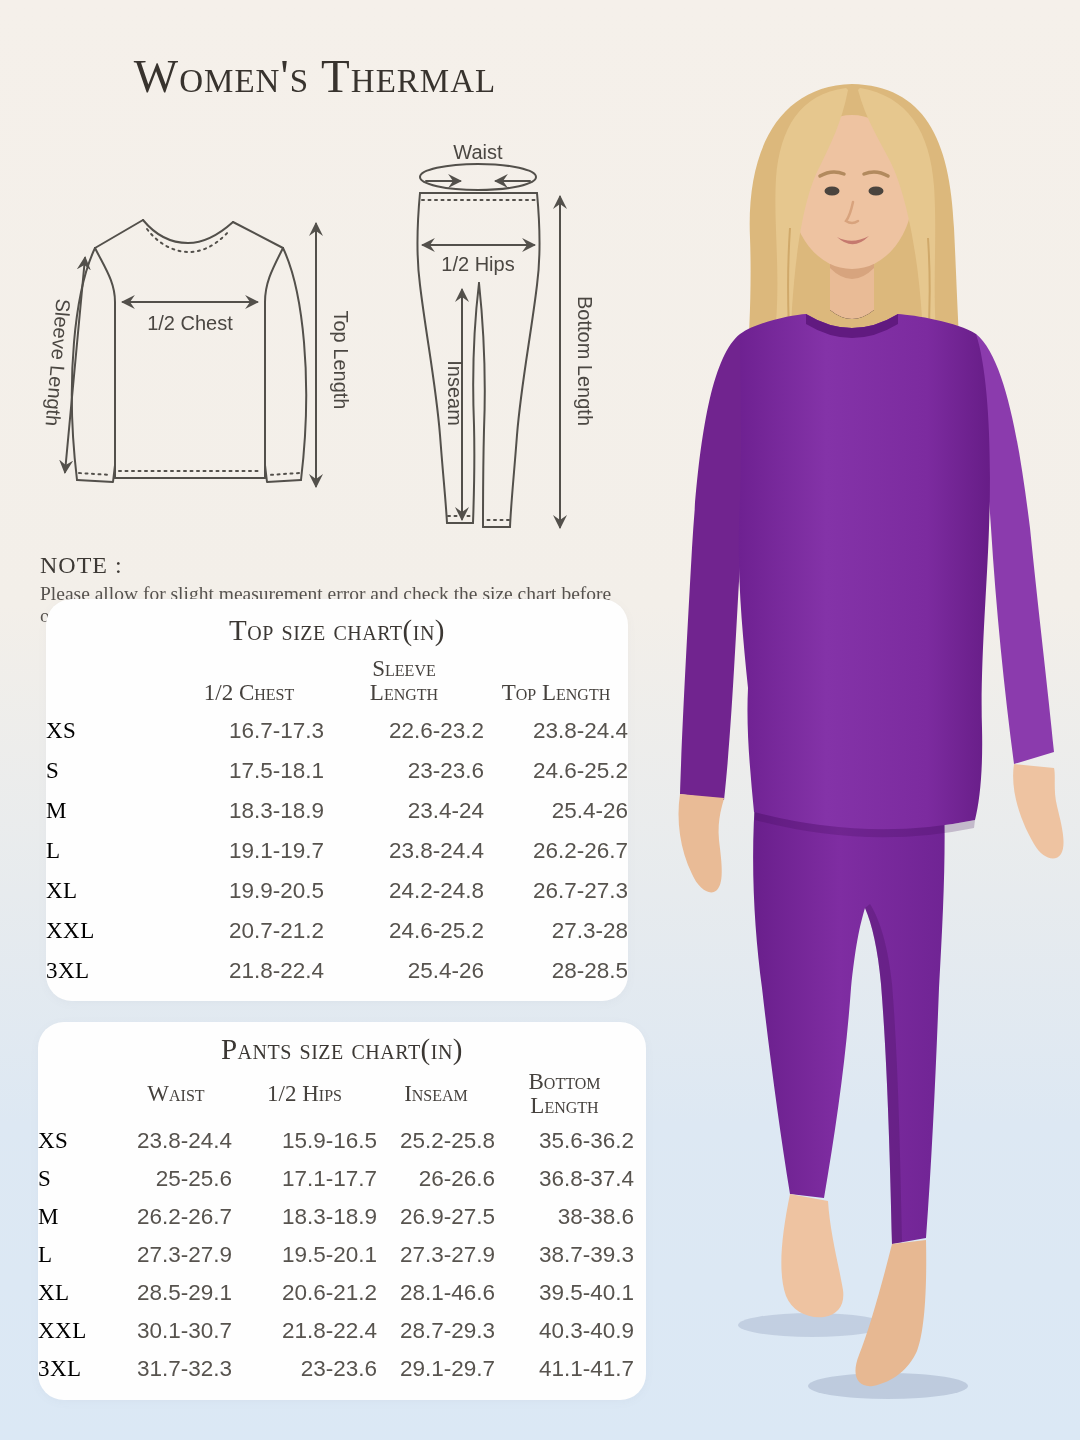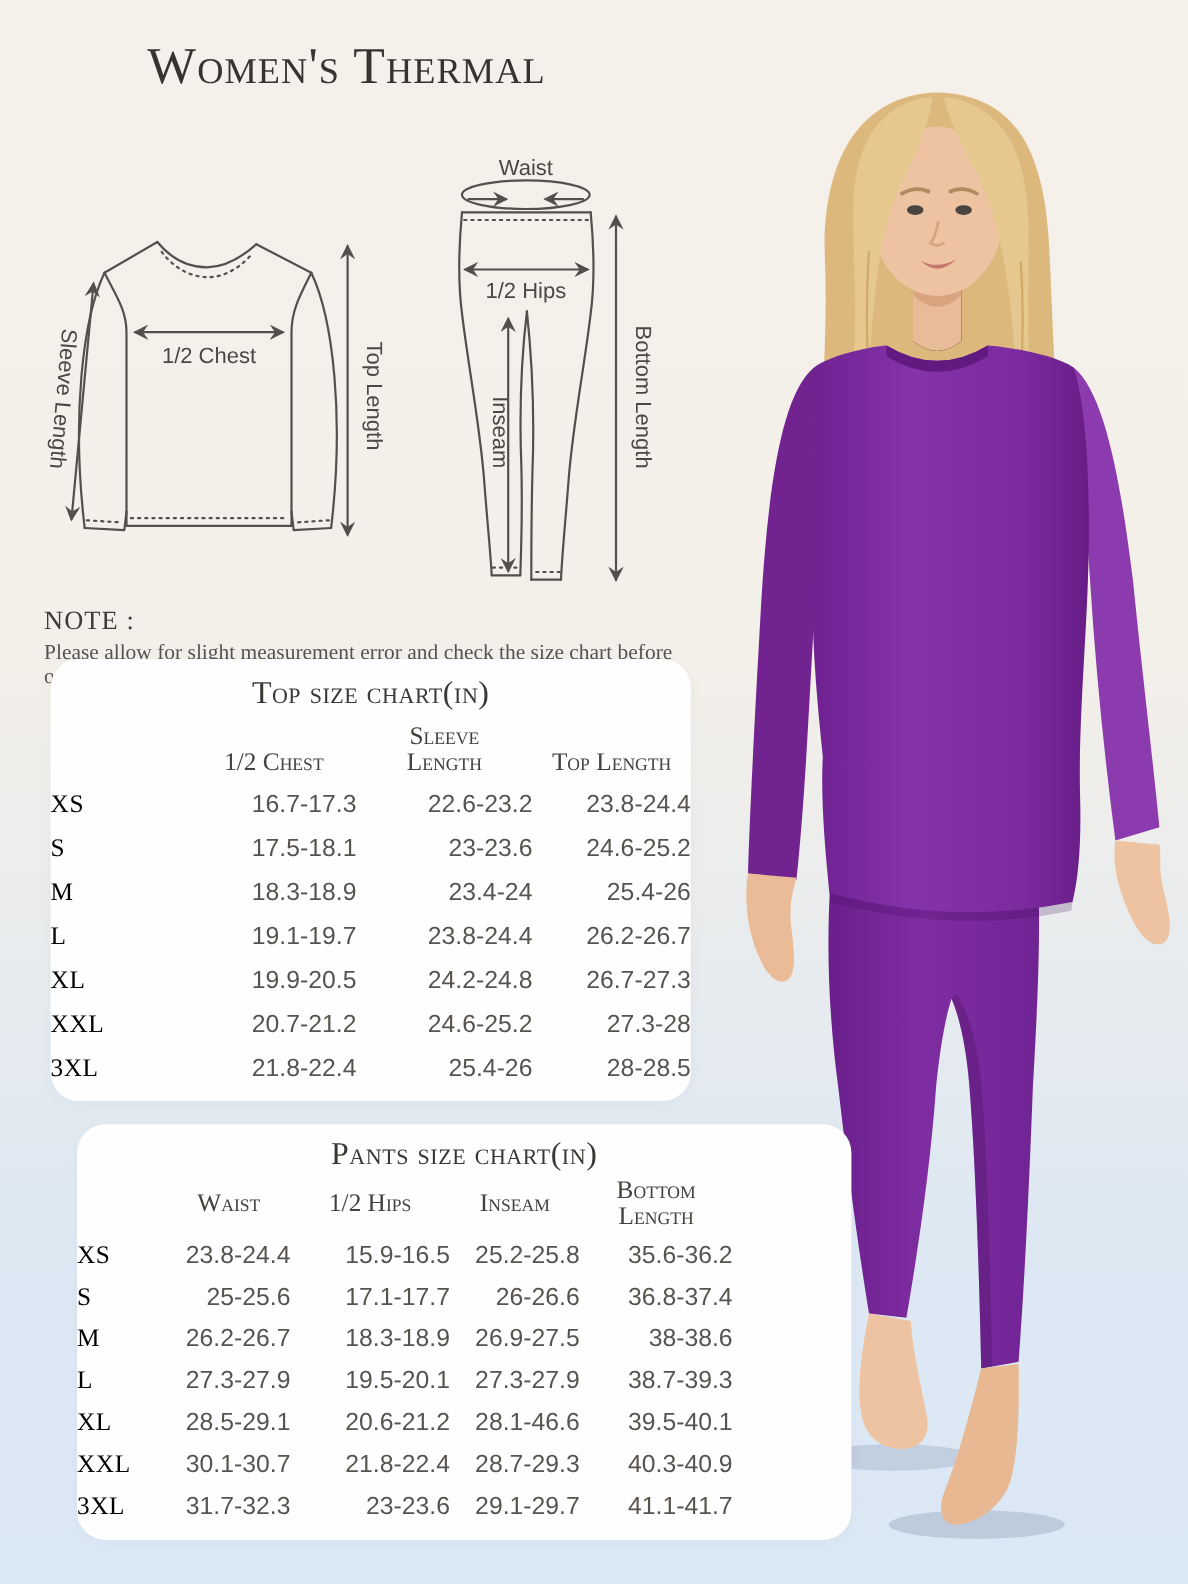--- a/index.html
+++ b/index.html
@@ -3,34 +3,34 @@
 <meta charset="utf-8">
 <style>
   html,body{margin:0;padding:0;}
   .canvas{
     position:relative; width:1080px; height:1440px; overflow:hidden;
     background:linear-gradient(180deg,#f5f0ea 0%,#f3efe9 42%,#e7ebee 62%,#dde8f3 78%,#dbe8f5 100%);
     font-family:"Liberation Serif", serif; color:#3a3531;
   }
   
   .title{
-    position:absolute; left:0; top:32px; width:630px; text-align:center;
+    position:absolute; left:0; top:48px; width:630px; text-align:center;
     font-variant:small-caps; font-size:47px; line-height:1.2; letter-spacing:1px; color:#38332e;
   }
   
   .note{position:absolute; left:40px; top:552px; width:600px;}
   .note-label{font-size:24px; color:#3d3935; letter-spacing:1px;}
   .note-text{font-size:19.5px; color:#56524e; margin-top:4px;}
   
   .card{
     position:absolute; background:#fefefe; border-radius:26px;
     box-shadow:0 2px 10px rgba(120,120,130,0.05);
   }
   #top-card{left:46px; top:599px; width:582px; height:388px; padding-top:14px;}
-  #pants-card{left:38px; top:1022px; width:704px; height:368px; padding-top:10px;margin-left:32px;}
+  #pants-card{left:38px; top:1022px; width:608px; height:368px; padding-top:10px;}
   .card-title{
     text-align:center; font-variant:small-caps; font-size:29px; color:#3b3733;
     letter-spacing:.5px; height:34px; line-height:34px;
   }
   .trow{display:grid; align-items:center;}
   .top-grid{grid-template-columns:128px 150px 160px 144px;}
   .pants-grid{grid-template-columns:82px 112px 145px 118px 139px;}
   #top-card .thead{height:58px; align-items:end; padding-bottom:6px;}
   #pants-card .thead{height:56px; align-items:center;}
   .hcell{

